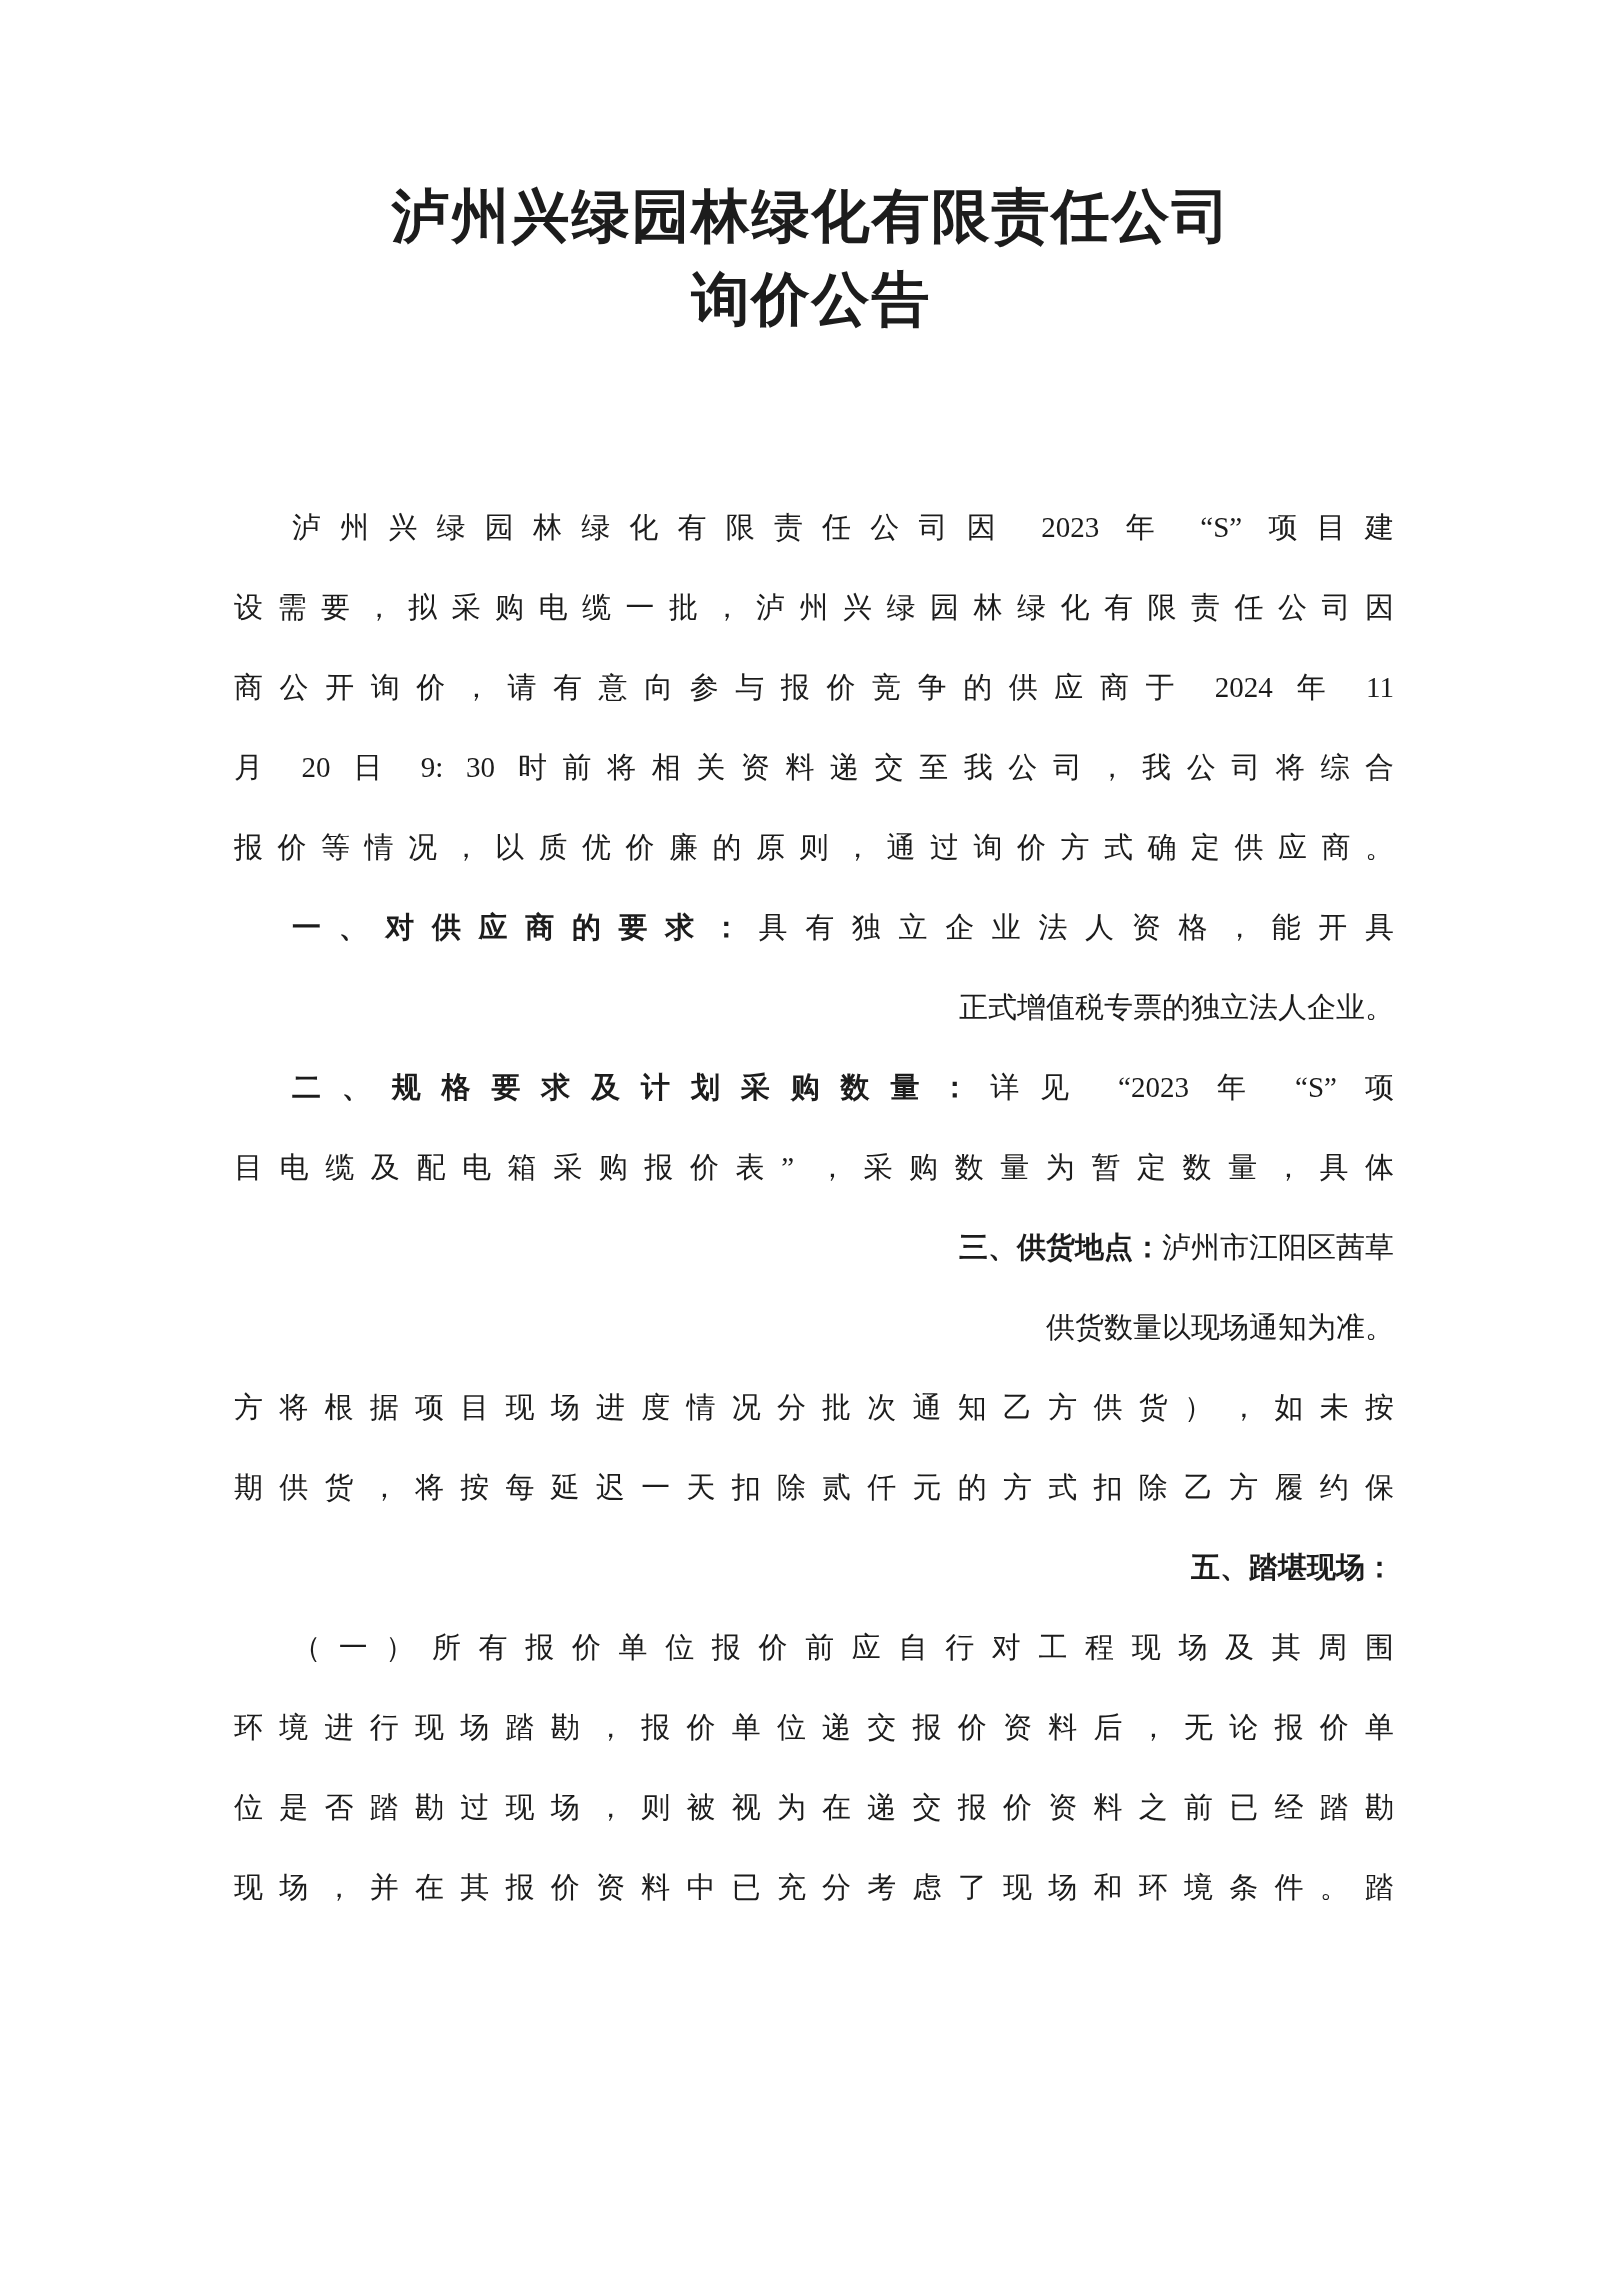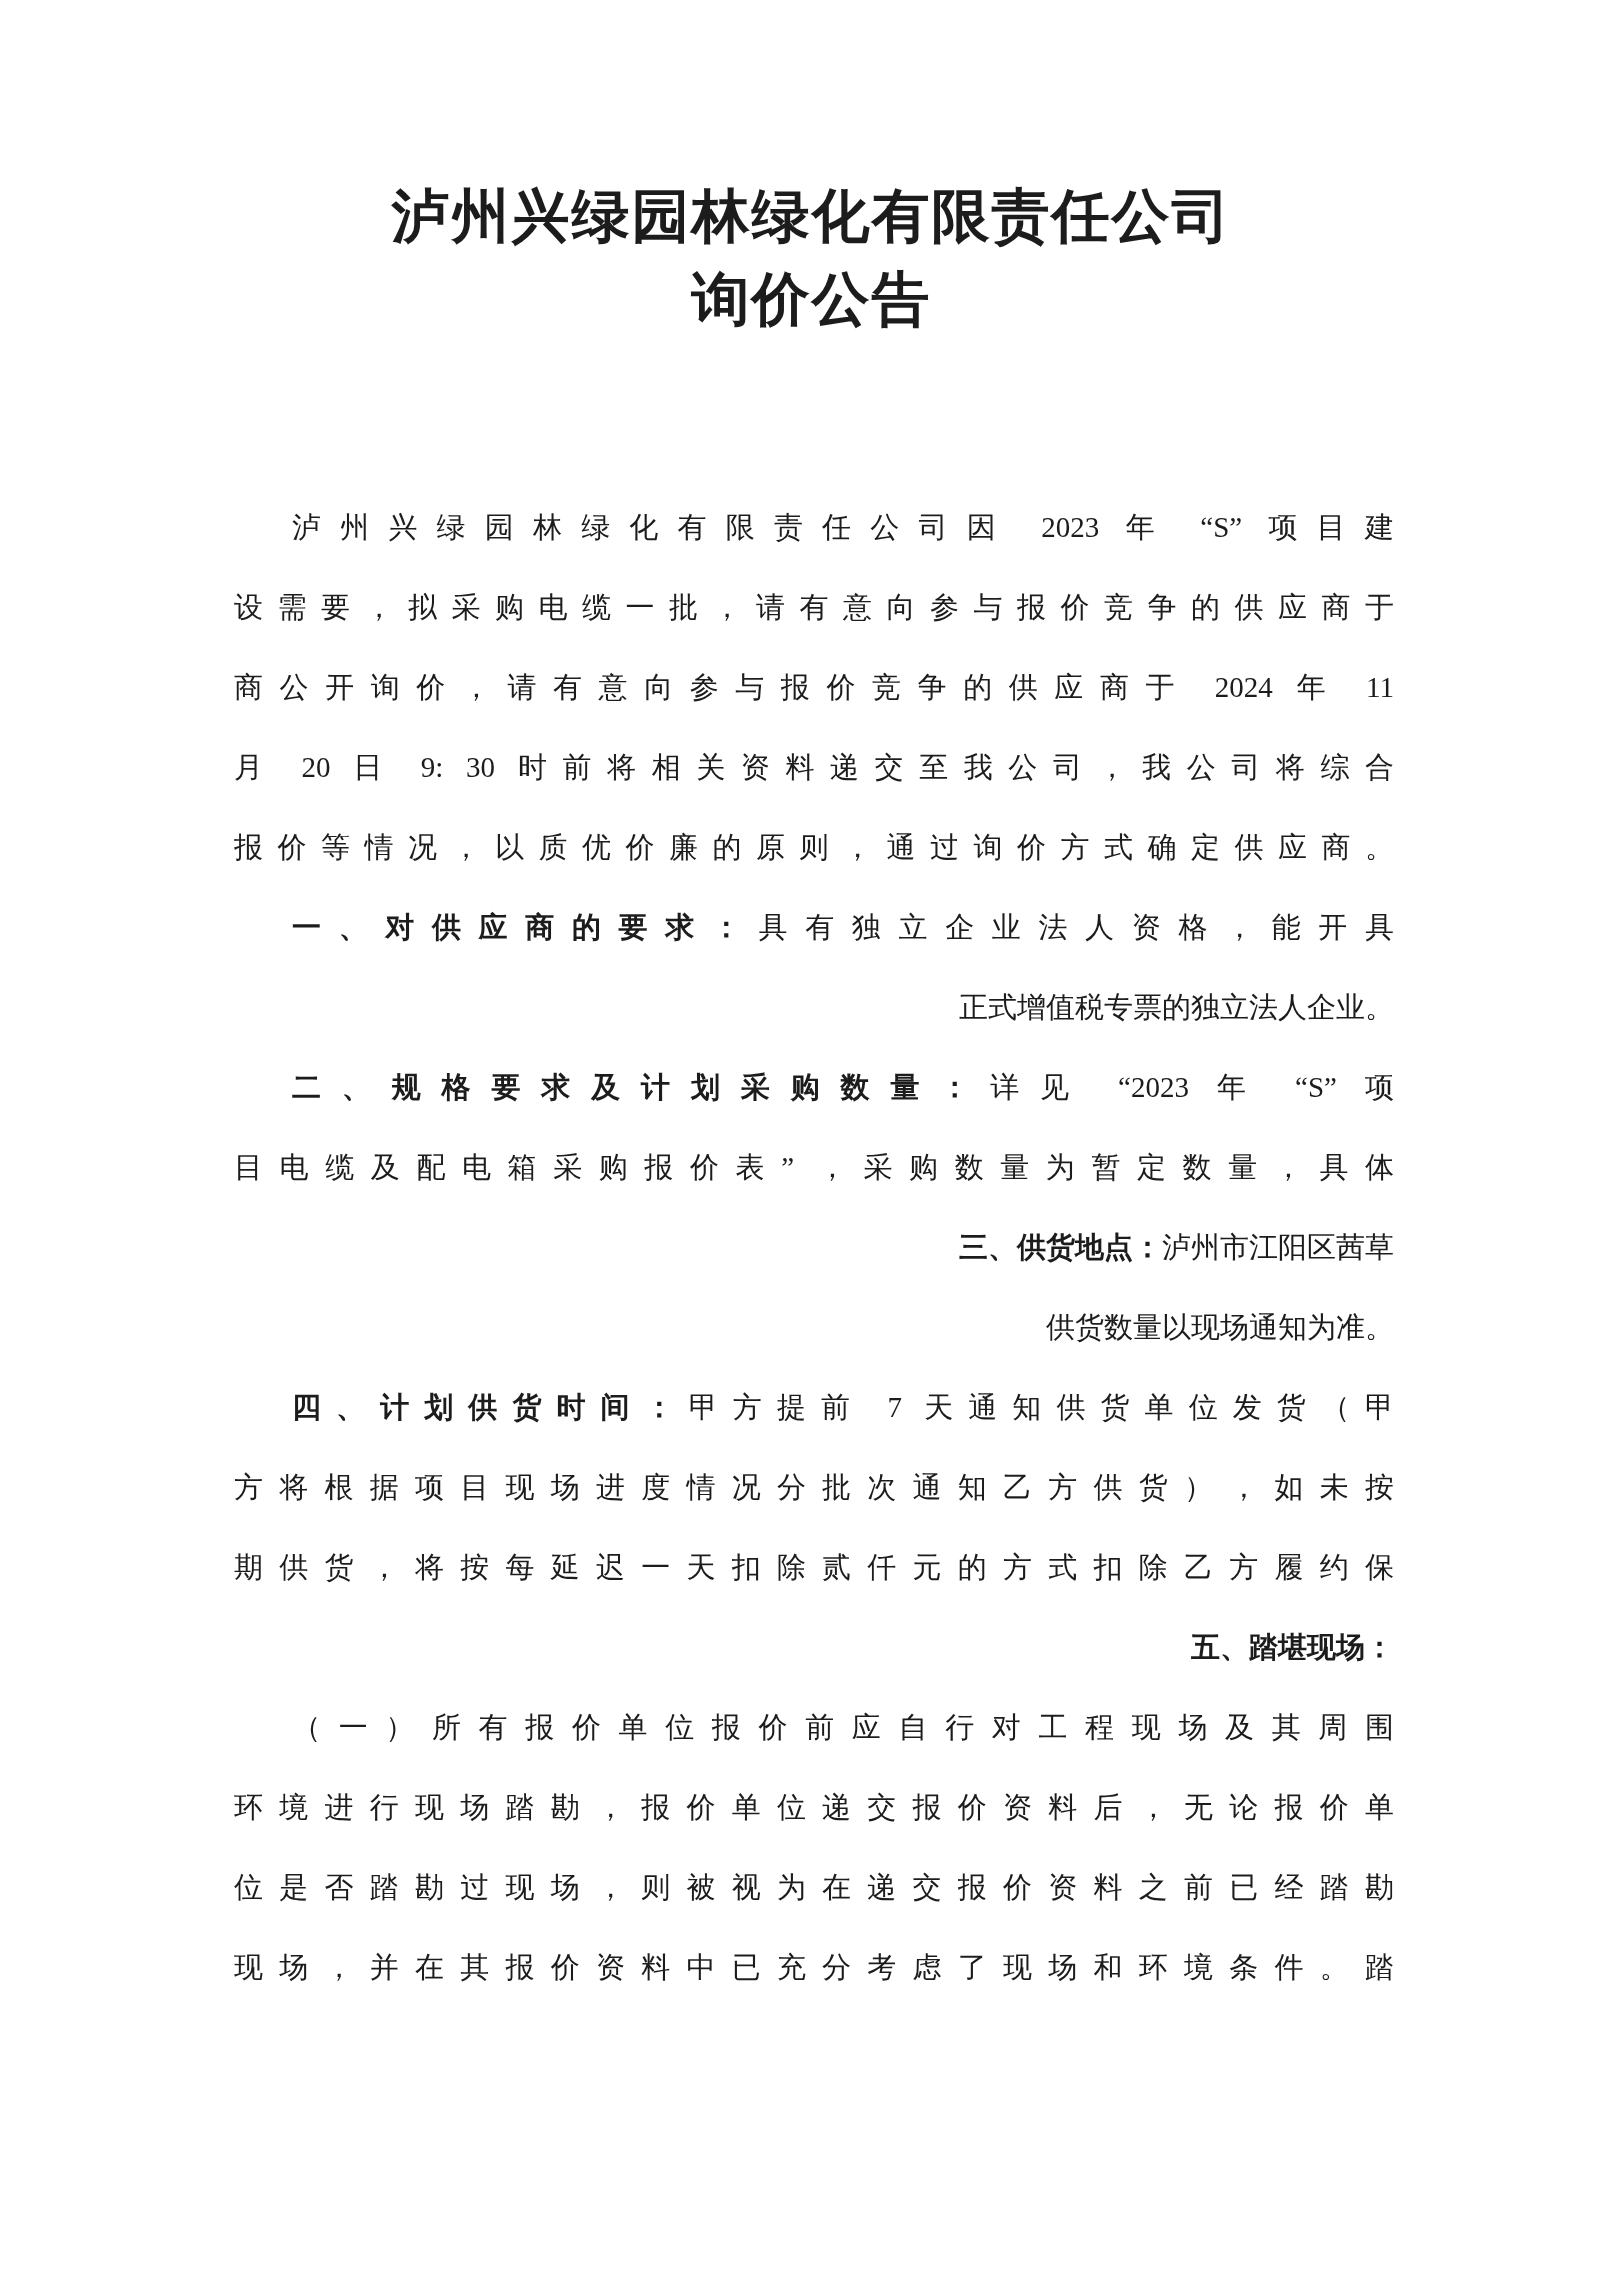--- a/index.html
+++ b/index.html
@@ -66,31 +66,30 @@
 
 <div class="page">
 
   <div class="title-block">
     <div class="title-line">泸州兴绿园林绿化有限责任公司</div>
     <div class="title-line">询价公告</div>
   </div>
 
   <div class="body-block">
       <div class="line indent fill"><span class="run">泸州兴绿园林绿化有限责任公司因 2023 年 “S” 项目建</span></div>
-      <div class="line fill"><span class="run">设需要，拟采购电缆一批，请有意向参与报价竞争的供应商于</span></div>
+      <div class="line fill"><span class="run">设需要，拟采购电缆一批，泸州兴绿园林绿化有限责任公司因</span></div>
       <div class="line fill"><span class="run">商公开询价，请有意向参与报价竞争的供应商于 2024 年 11</span></div>
       <div class="line fill"><span class="run">月 20 日 9: 30 时前将相关资料递交至我公司，我公司将综合</span></div>
       <div class="line fill"><span class="run">报价等情况，以质优价廉的原则，通过询价方式确定供应商。</span></div>
       <div class="line indent fill"><span class="run bold">一、对供应商的要求：</span><span class="run">具有独立企业法人资格，能开具</span></div>
       <div class="line"><span class="run">正式增值税专票的独立法人企业。</span></div>
       <div class="line indent fill"><span class="run bold">二、规格要求及计划采购数量：</span><span class="run">详见 “2023 年 “S” 项</span></div>
       <div class="line fill"><span class="run">目电缆及配电箱采购报价表” ，采购数量为暂定数量，具体</span></div>
       <div class="line indent"><span class="run bold">三、供货地点：</span><span class="run">泸州市江阳区茜草</span></div>
       <div class="line"><span class="run">供货数量以现场通知为准。</span></div>
-      <div class="line indent fill"><span class="run bold">四、计划供货时间：</span><span class="run">甲方提前 7 天通知供货单位发货（甲</span></div>
       <div class="line fill"><span class="run">方将根据项目现场进度情况分批次通知乙方供货），如未按</span></div>
       <div class="line fill"><span class="run">期供货，将按每延迟一天扣除贰仟元的方式扣除乙方履约保</span></div>
       <div class="line indent"><span class="run bold">五、踏堪现场：</span></div>
       <div class="line indent fill"><span class="run">（一）所有报价单位报价前应自行对工程现场及其周围</span></div>
       <div class="line fill"><span class="run">环境进行现场踏勘，报价单位递交报价资料后，无论报价单</span></div>
       <div class="line fill"><span class="run">位是否踏勘过现场，则被视为在递交报价资料之前已经踏勘</span></div>
       <div class="line fill"><span class="run">现场，并在其报价资料中已充分考虑了现场和环境条件。踏</span></div>
     </div>
 
 </div>

